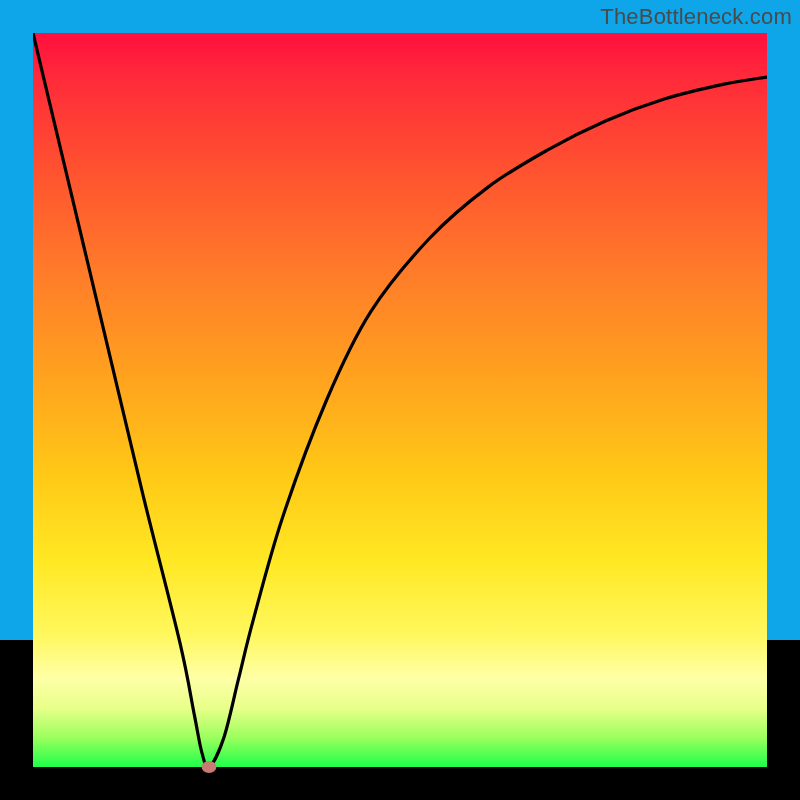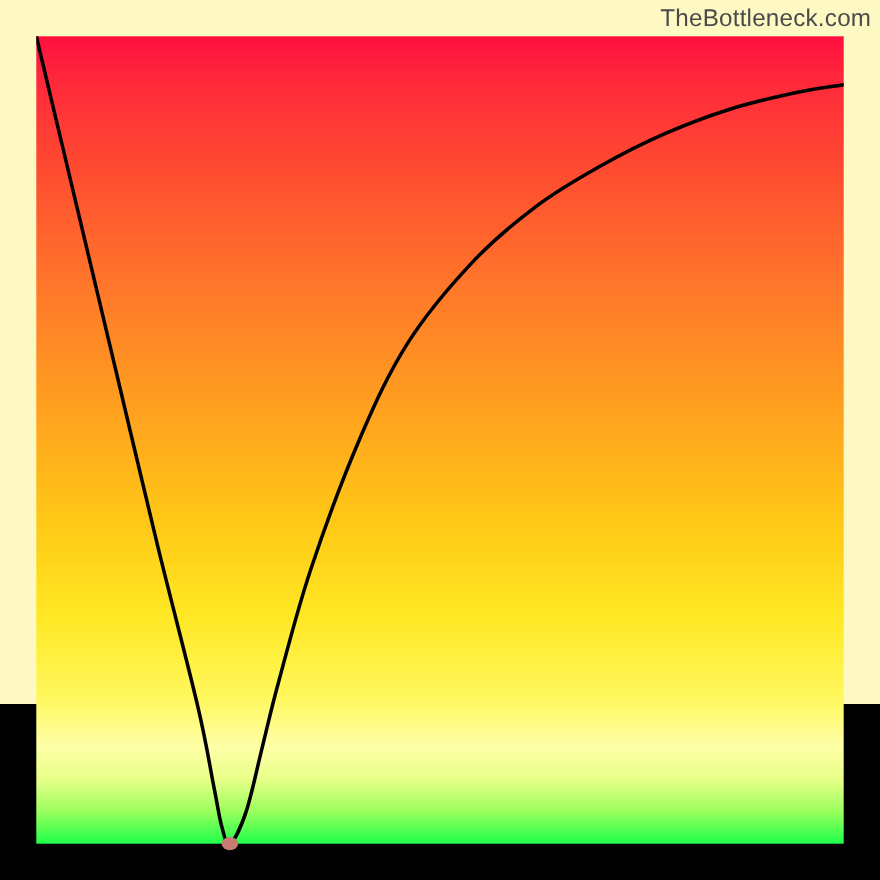--- a/index.html
+++ b/index.html
@@ -8,21 +8,21 @@
     width: 800px;
     height: 800px;
     overflow: hidden;
     background: #000;
     font-family: Arial, Helvetica, sans-serif;
   }
   .frame {
     position: relative;
     width: 800px;
     height: 640px;
-    background: #fef9c3;
+    background: #0ea5e9;
   }
   .plot-area {
     position: absolute;
     left: 33px;
     top: 33px;
     width: 734px;
     height: 734px;
     
     background: linear-gradient(to bottom,
       #ff0f3e 0%,

